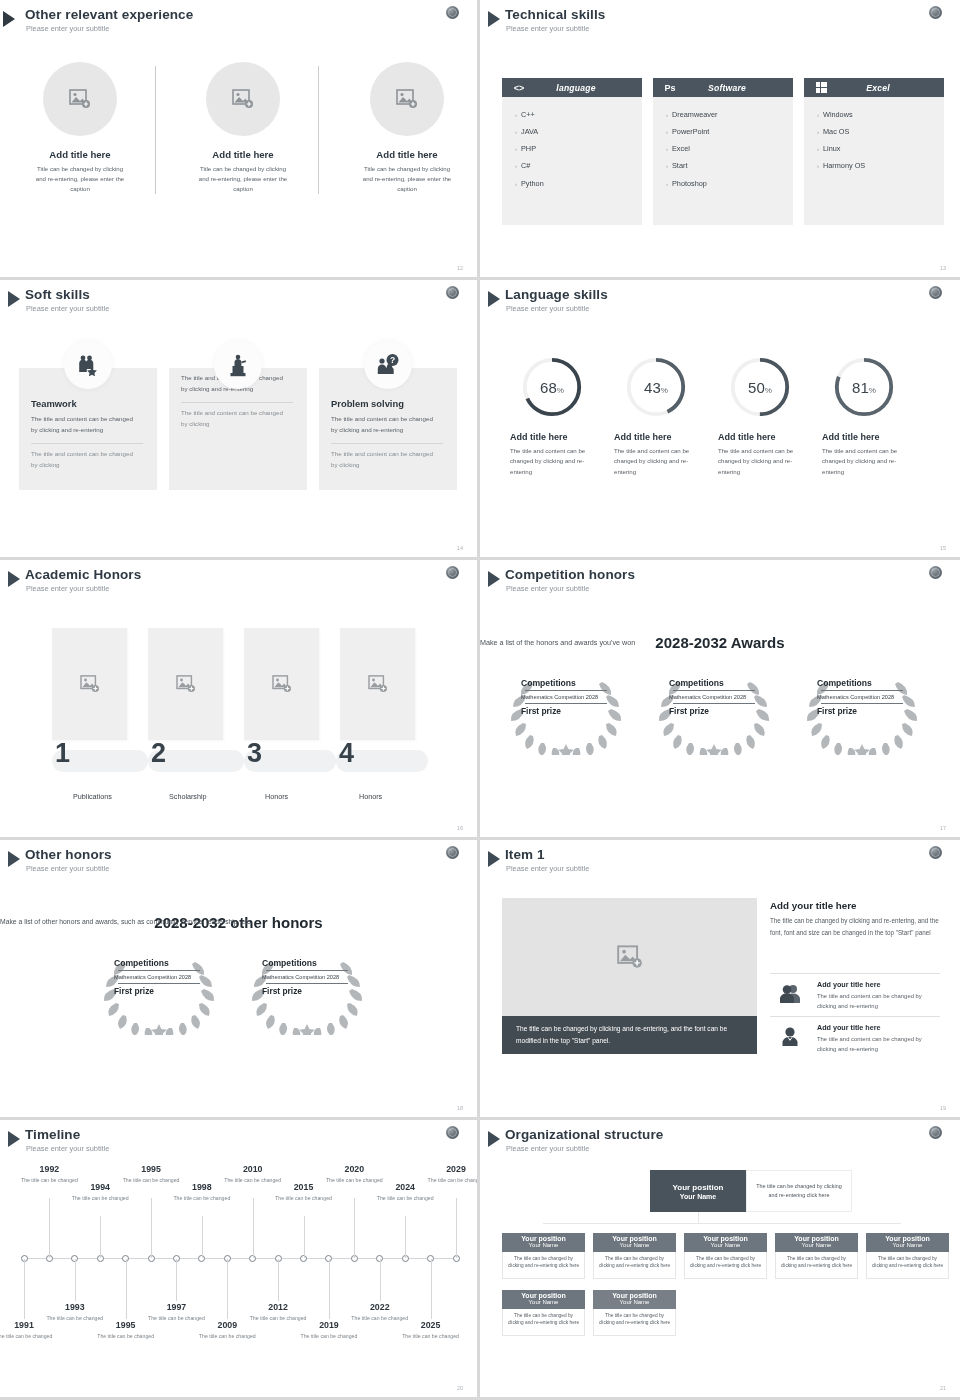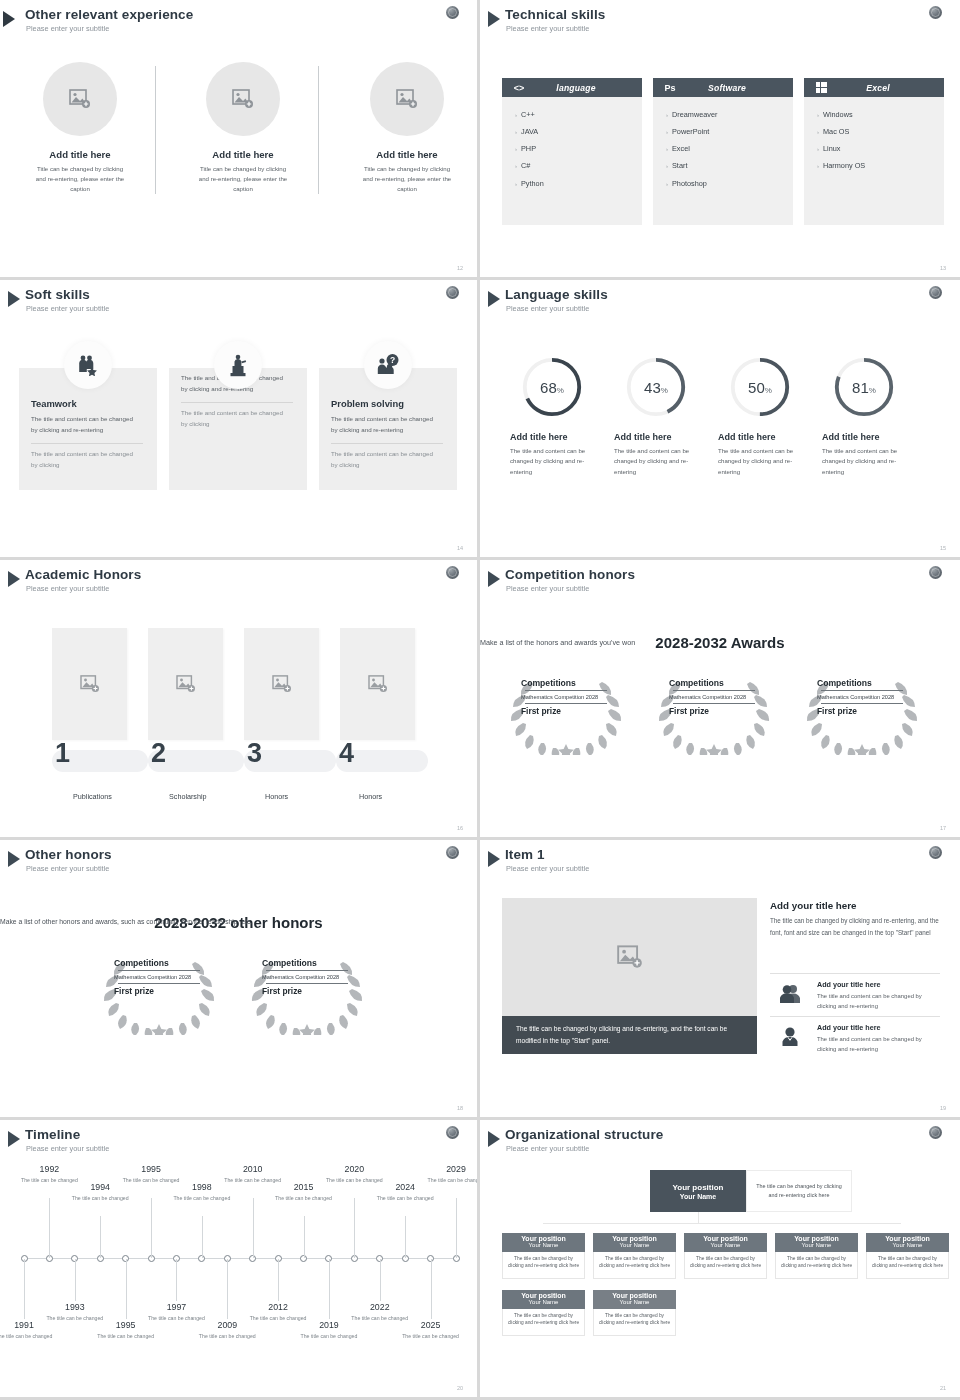--- a/index.html
+++ b/index.html
@@ -100,21 +100,21 @@
   .it-row { position:absolute; left:290px; width:172px; height:40px; }
   .it-rh { position:absolute; left:47px; top:0; font-size:7.2px; font-weight:bold; color:#262e35; }
   .it-rp { position:absolute; left:47px; top:11px; font-size:5.9px; color:#5b6167; line-height:1.7; }
   .it-ric { position:absolute; left:8px; top:3px; }
 
   
   .tl-axis { position:absolute; left:22px; top:1258px; width:436px; height:1px; background:#cfd3d6; }
   .tl-dot { position:absolute; width:7px; height:7px; border-radius:50%; border:1px solid #7b848c; background:#fff; }
   .tl-stem { position:absolute; width:1px; background:#d3d7da; }
   .tl-lab { position:absolute; width:58px; text-align:center; }
-  .tl-y { font-size:8.8px; font-weight:normal; color:#2d363e; }
+  .tl-y { font-size:8.8px; font-weight:bold; color:#2d363e; }
   .tl-d { font-size:5.2px; color:#7d848a; line-height:1.6; margin-top:2px; }
   .og-cell { position:absolute; width:83px; }
   .og-hd { height:19px; background:#6d767e; color:#fff; text-align:center; padding-top:2px; }
   .og-hd .p { font-size:7px; font-weight:bold; display:block; }
   .og-hd .n { font-size:6px; display:block; }
   .og-bd { background:#fff; border:1px solid #e6e6e6; border-top:none; min-height:27px;
            font-size:4.8px; color:#565c62; line-height:1.55; text-align:center; padding:3px 4px; }
 </style>
 </head>
 <body>

